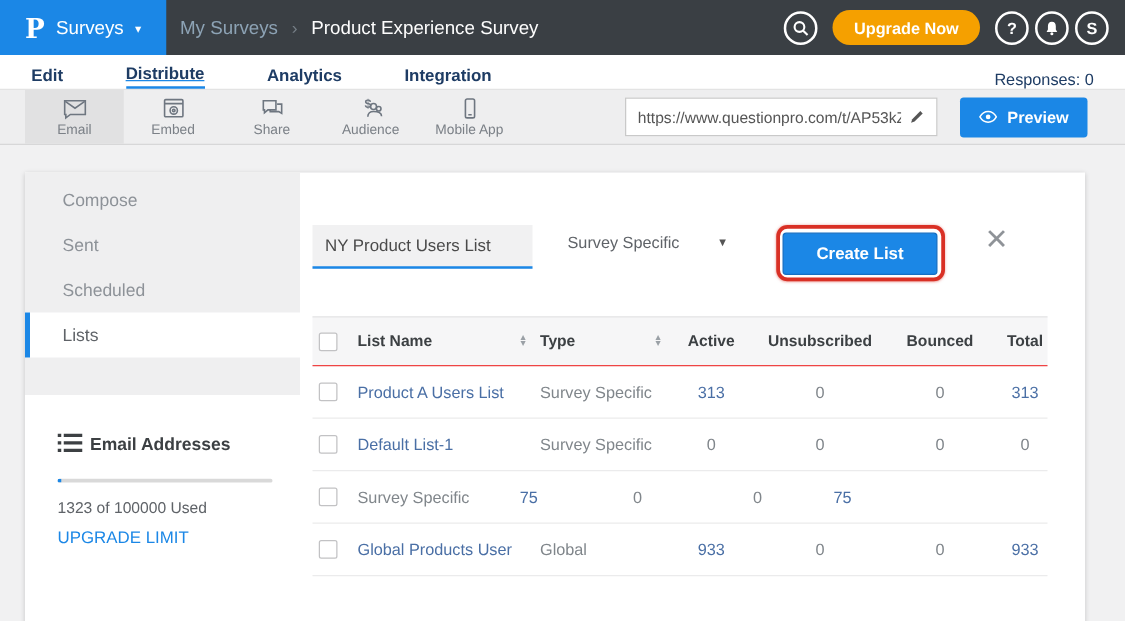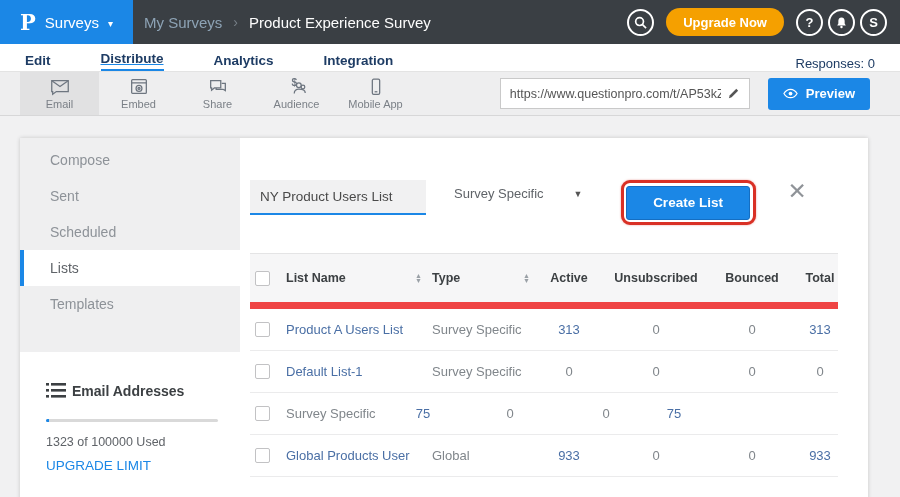--- a/index.html
+++ b/index.html
@@ -127,22 +127,22 @@
     background: #1B87E6; color: #fff; border: 1px solid #156ec2; border-radius: 3px;
     height: 34px; width: 124px; font-size: 13.5px; font-weight: bold; cursor: pointer;
     font-family: "Liberation Sans", sans-serif;
   }
   .close-x { margin-left: 32px; color: #8f9398; font-size: 23px; cursor: pointer; line-height: 1; font-weight: 300; }
 
   
   .table { margin-top: 28px; }
   .t-row { display: flex; align-items: center; }
   .t-head {
-    height: 56px; background: #f6f6f7;
-    border-top: 1px solid #e4e4e5; border-bottom: 7px solid #ef4444;
+    height: 40px; background: #f6f6f7;
+    border-top: 1px solid #e4e4e5; border-bottom: 1px solid #ef4444;
     font-weight: bold; font-size: 12.5px; color: #3c4043;
   }
   .t-body-row { height: 42px; border-bottom: 1px solid #ebebec; font-size: 13px; }
   .col-check { width: 36px; flex: none; display: flex; align-items: center; }
   .checkbox {
     width: 15px; height: 15px; border: 1px solid #c2c2c4; border-radius: 2px;
     background: #fff; cursor: pointer; margin-left: 5px;
   }
   .col-name { width: 146px; flex: none; display: flex; align-items: center; justify-content: space-between; padding-right: 10px; }
   .col-type { width: 106px; flex: none; display: flex; align-items: center; justify-content: space-between; padding-right: 8px; }
@@ -261,21 +261,20 @@
 </div>
 
 <div class="card">
 
   <div class="side">
     <div class="side-menu">
       <div class="side-item">Compose</div>
       <div class="side-item">Sent</div>
       <div class="side-item">Scheduled</div>
       <div class="side-item active">Lists</div>
-      <div class="side-item">Templates</div>
     </div>
     <div class="email-block">
       <div class="email-header">
         <svg width="20" height="17" viewBox="0 0 20 17">
           <rect x="0" y="1" width="3" height="2.6" fill="#3c4043"></rect>
             <rect x="5" y="1" width="15" height="2.6" fill="#3c4043"></rect>
           <rect x="0" y="7" width="3" height="2.6" fill="#3c4043"></rect>
             <rect x="5" y="7" width="15" height="2.6" fill="#3c4043"></rect>
           <rect x="0" y="13" width="3" height="2.6" fill="#3c4043"></rect>
             <rect x="5" y="13" width="15" height="2.6" fill="#3c4043"></rect>

